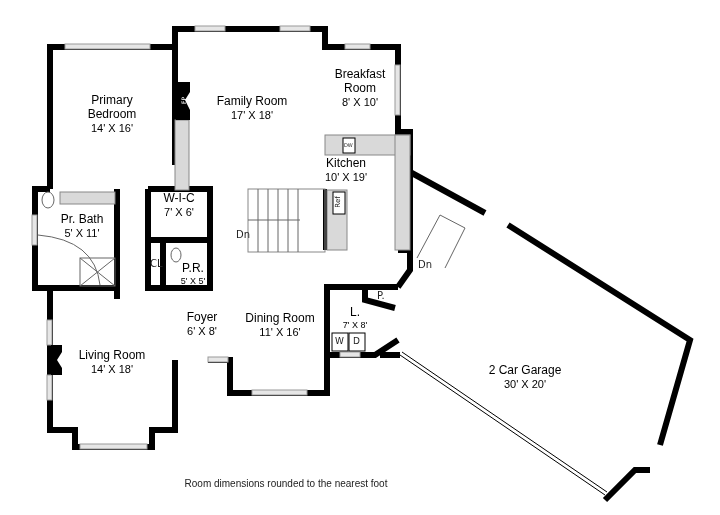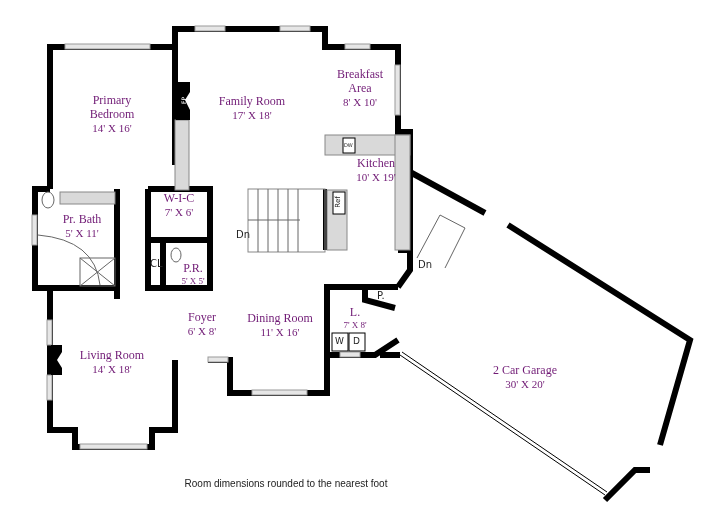--- a/index.html
+++ b/index.html
@@ -1,18 +1,18 @@
 <!DOCTYPE html>
 <html><head>
 <meta charset="utf-8">
 <style>
   html, body { margin: 0; padding: 0; background: #ffffff; }
   body { width: 720px; height: 515px; position: relative; overflow: hidden; font-family: "Liberation Sans", sans-serif; }
   #plan { position: absolute; left: 0; top: 0; }
-  .lbl { position: absolute; text-align: center; color: #701a75; font-family: Liberation Serif, serif; line-height: 1.15; white-space: nowrap; transform: translateX(-50%); }
+  .lbl { position: absolute; text-align: center; color: #000000; font-family: Liberation Sans, sans-serif; line-height: 1.15; white-space: nowrap; transform: translateX(-50%); }
   .lbl .n { font-size: 12px; display: block; }
   .lbl .d { font-size: 11px; display: block; }
   .small .n { font-size: 12px; }
   .small .d { font-size: 9px; }
   .tag { position: absolute; font-family: "DejaVu Sans", sans-serif; font-size: 10px; color: #222; }
   .footnote { position: absolute; left: 0; width: 572px; top: 478px; text-align: center; font-size: 10px; color: #222; font-family: "Liberation Sans", sans-serif; transform: translateX(0); }
 </style>
 </head>
 <body>
 
@@ -106,24 +106,24 @@
   <span class="n">Primary</span>
   <span class="n">Bedroom</span>
   <span class="d">14' X 16'</span>
 </div>
 <div class="lbl" style="left:252px;top:95px;text-align:center;">
   <span class="n">Family Room</span>
   <span class="d">17' X 18'</span>
 </div>
 <div class="lbl" style="left:360px;top:68px;">
   <span class="n">Breakfast</span>
-  <span class="n">Area</span>
+  <span class="n">Room</span>
   <span class="d">8' X 10'</span>
 </div>
-<div class="lbl" style="left:376px;top:157px;">
+<div class="lbl" style="left:346px;top:157px;">
   <span class="n">Kitchen</span>
   <span class="d">10' X 19'</span>
 </div>
 <div class="lbl" style="left:179px;top:192px;">
   <span class="n">W-I-C</span>
   <span class="d">7' X 6'</span>
 </div>
 <div class="lbl" style="left:82px;top:213px;">
   <span class="n">Pr. Bath</span>
   <span class="d">5' X 11'</span>

